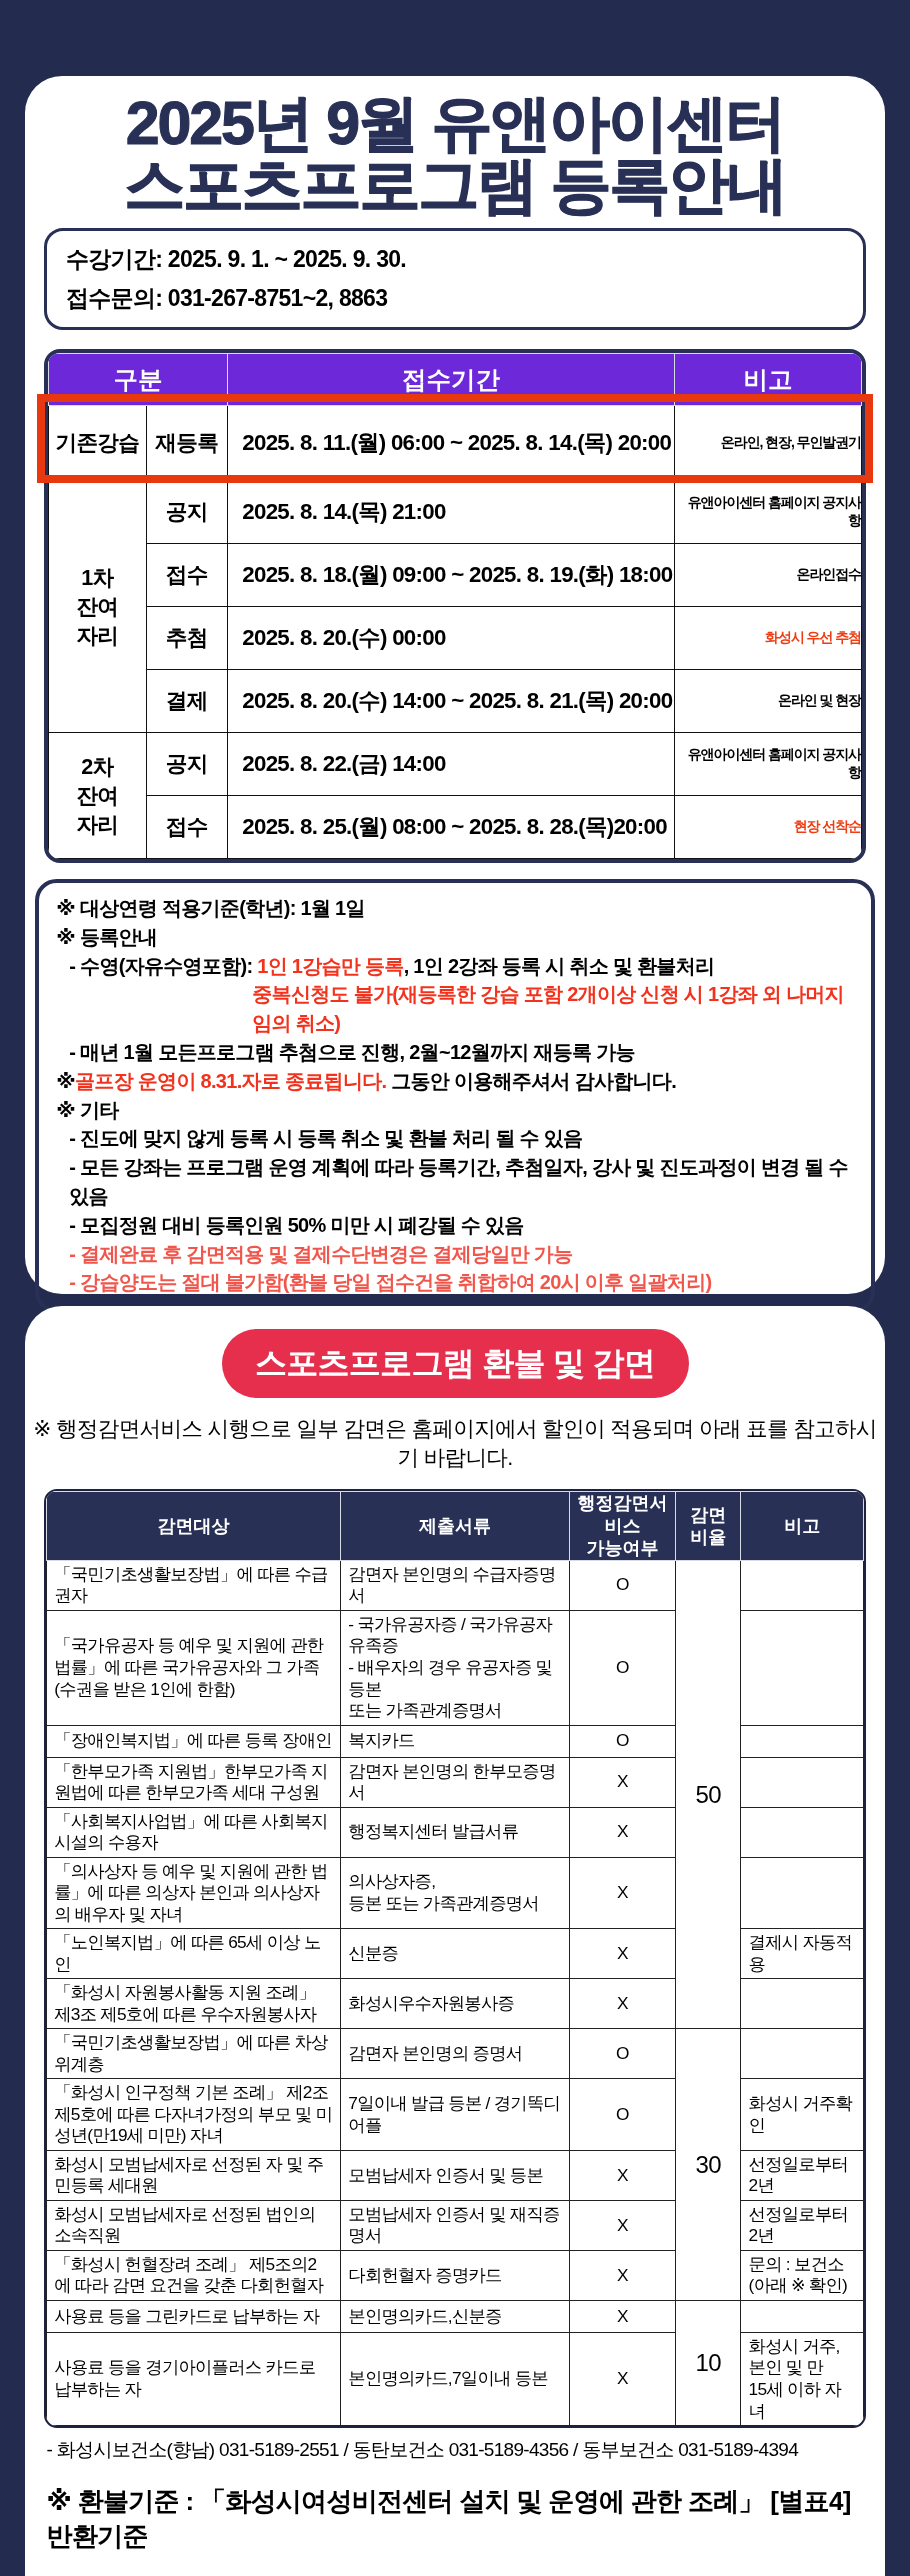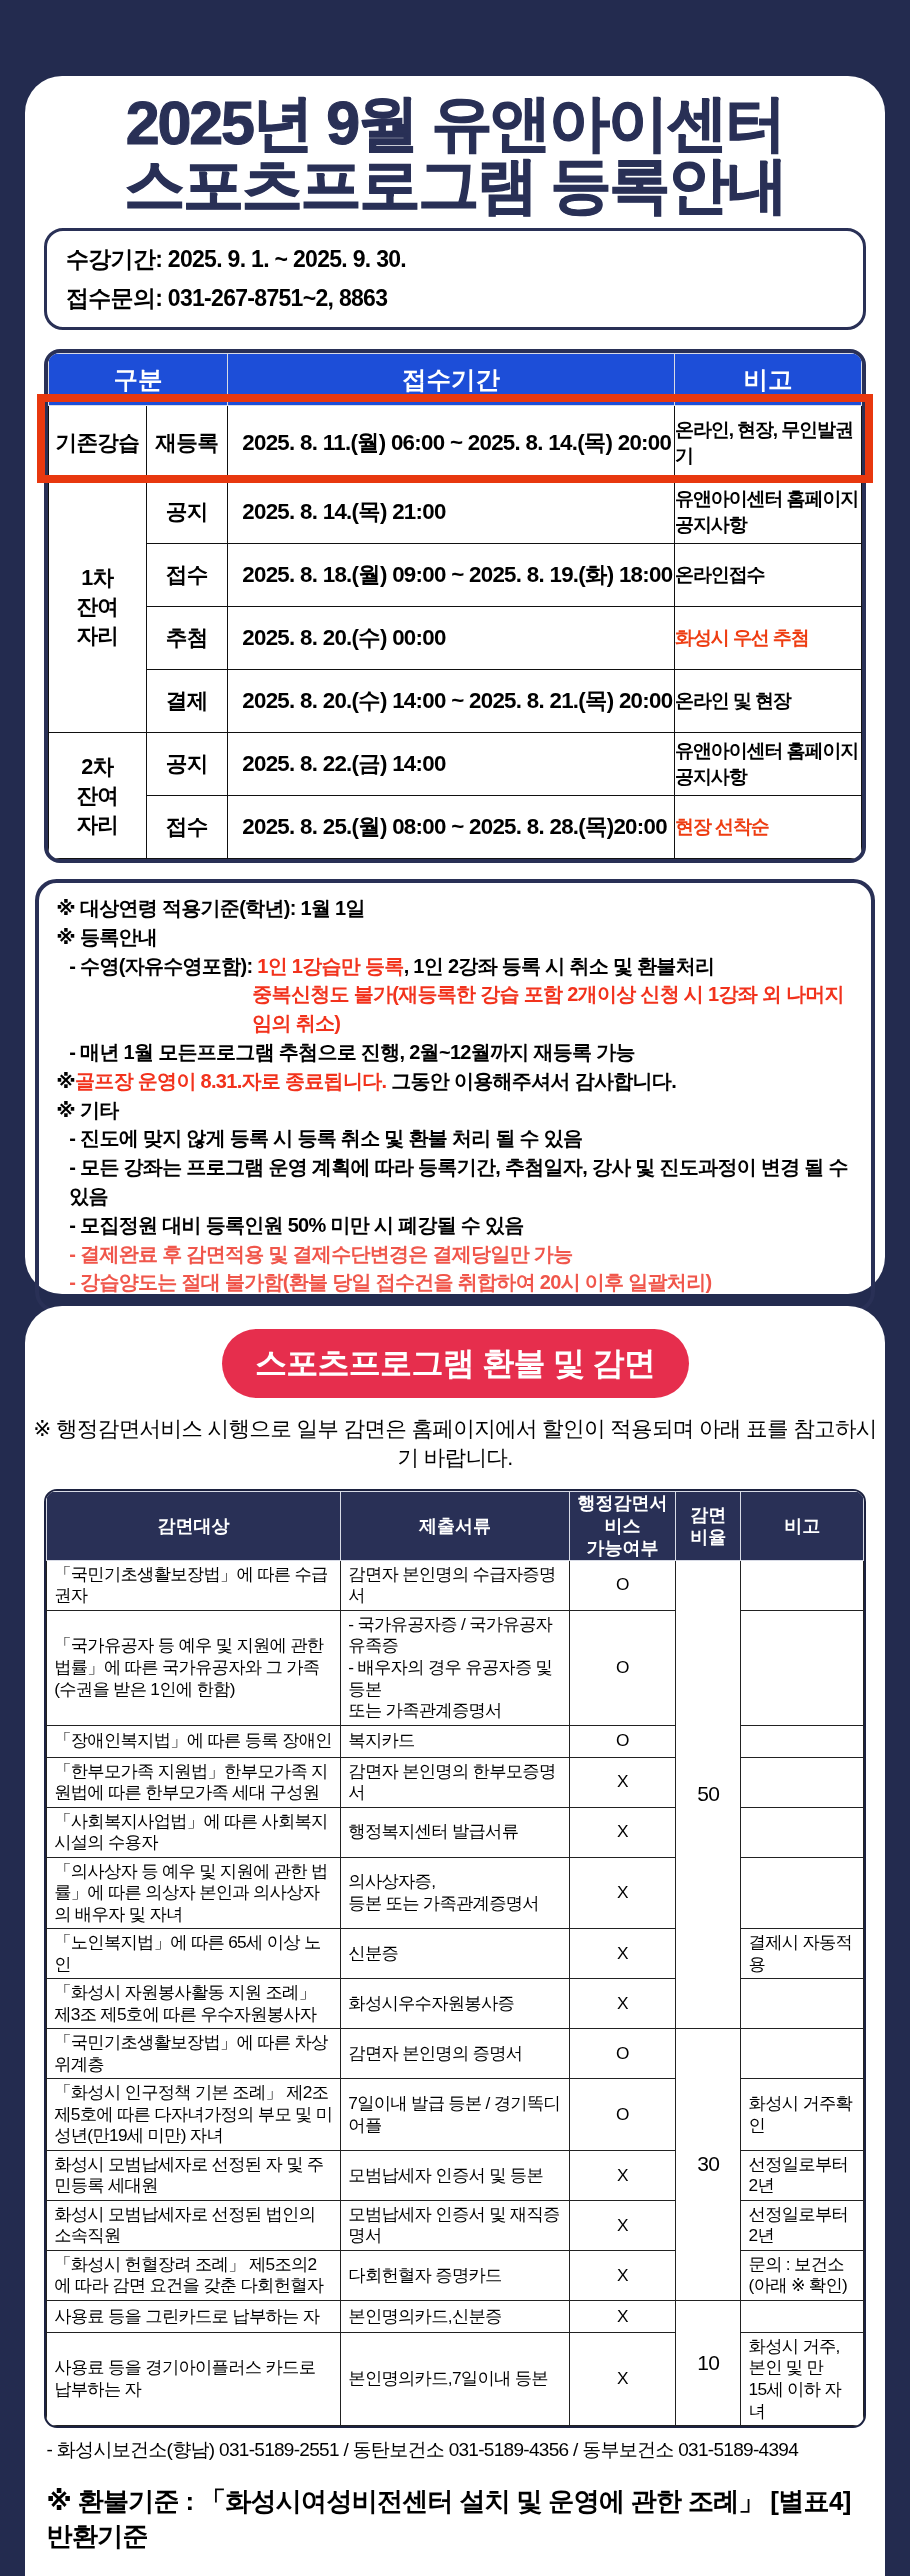--- a/index.html
+++ b/index.html
@@ -11,26 +11,26 @@
 
   
   .main-title { padding-top:16px; text-align:center; color:#293056; font-weight:900;
     font-size:61px; line-height:1.02; letter-spacing:-2.2px; -webkit-text-stroke:1.1px #293056; }
   .info-box { margin:11.5px 19px 0; border:3.6px solid #293056; border-radius:19px;
     padding:8.7px 19px; font-size:23px; font-weight:800; color:#000; line-height:1.7; letter-spacing:-0.7px; }
 
   .tbl-zone { position:relative; margin:19px 19px 0; }
   .tbl-wrap { border:4.3px solid #293056; border-radius:16px; overflow:hidden; background:#fff; }
   table { border-collapse:collapse; width:100%; }
-  table.sched th { background:#1d4ed8; color:#fff; font-size:24.5px; font-weight:800;
+  table.sched th { background:#6d28d9; color:#fff; font-size:24.5px; font-weight:800;
     height:52px; border:1.4px solid #d8dbe6; }
   table.sched td { border:1.4px solid #111; font-weight:800; color:#000; vertical-align:middle; }
   table.sched td.c { text-align:center; font-size:21.6px; letter-spacing:-0.7px; }
   table.sched td.p { text-align:left; padding-left:14.4px; font-size:22.3px; letter-spacing:-0.7px; }
-  table.sched td.n { text-align:left; font-size:19px; letter-spacing:-1.1px; }
+  table.sched td.n { text-align:right; font-size:14px; letter-spacing:-1.1px; }
   table.sched td.red { color:#ee3d12; }
   tr.r0 td { height:75px; }
   tr.rb td { height:63px; }
   .pre { white-space:pre-line; }
   .hl-overlay { position:absolute; left:-7.2px; right:-7.2px; top:45px; height:89px;
     border:8px solid #e8380f; z-index:5; pointer-events:none; }
 
   .notes-box { margin:16px 10px 0; border:4.3px solid #293056; border-radius:21.6px;
     padding:11.5px 17.3px; font-size:20px; font-weight:800; color:#000; line-height:1.44; letter-spacing:-0.7px; }
   .nline.ind { padding-left:13px; }
@@ -44,21 +44,21 @@
     font-weight:900; letter-spacing:-0.7px; }
   .intro { margin-top:16px; text-align:center; font-size:21.6px; font-weight:500; color:#000; letter-spacing:-0.7px; }
 
   .tbl-wrap2 { margin:17.3px 19px 0; border:2.9px solid #1c2240; border-radius:13px; overflow:hidden; }
   table.disc th { background:#293056; color:#fff; font-size:18px; font-weight:700;
     height:66px; border:1.4px solid #d8dbe6; line-height:1.25; }
   table.disc td { border:1.4px solid #222; font-size:17.3px; font-weight:500; color:#000;
     vertical-align:middle; line-height:1.25; letter-spacing:-0.7px; }
   table.disc td.l { text-align:left; padding:2.9px 7.2px; }
   table.disc td.ctr { text-align:center; }
-  table.disc td.rate { text-align:center; font-size:21px; }
+  table.disc td.rate { text-align:center; font-size:24px; }
   tr.h1 td { height:32px; } tr.h2 td { height:48px; } tr.h3 td { height:62px; }
   .fn { margin:8.7px 21.6px 0; font-size:19px; font-weight:500; color:#000; letter-spacing:-0.7px; }
   .fn:first-of-type { margin-top:11.5px; }
 
   .refund-heading { margin:21.6px 21.6px 0; font-size:26px; font-weight:700; color:#000; letter-spacing:-0.7px; }
 </style>
 </head>
 <body>
 
 <div class="page">

